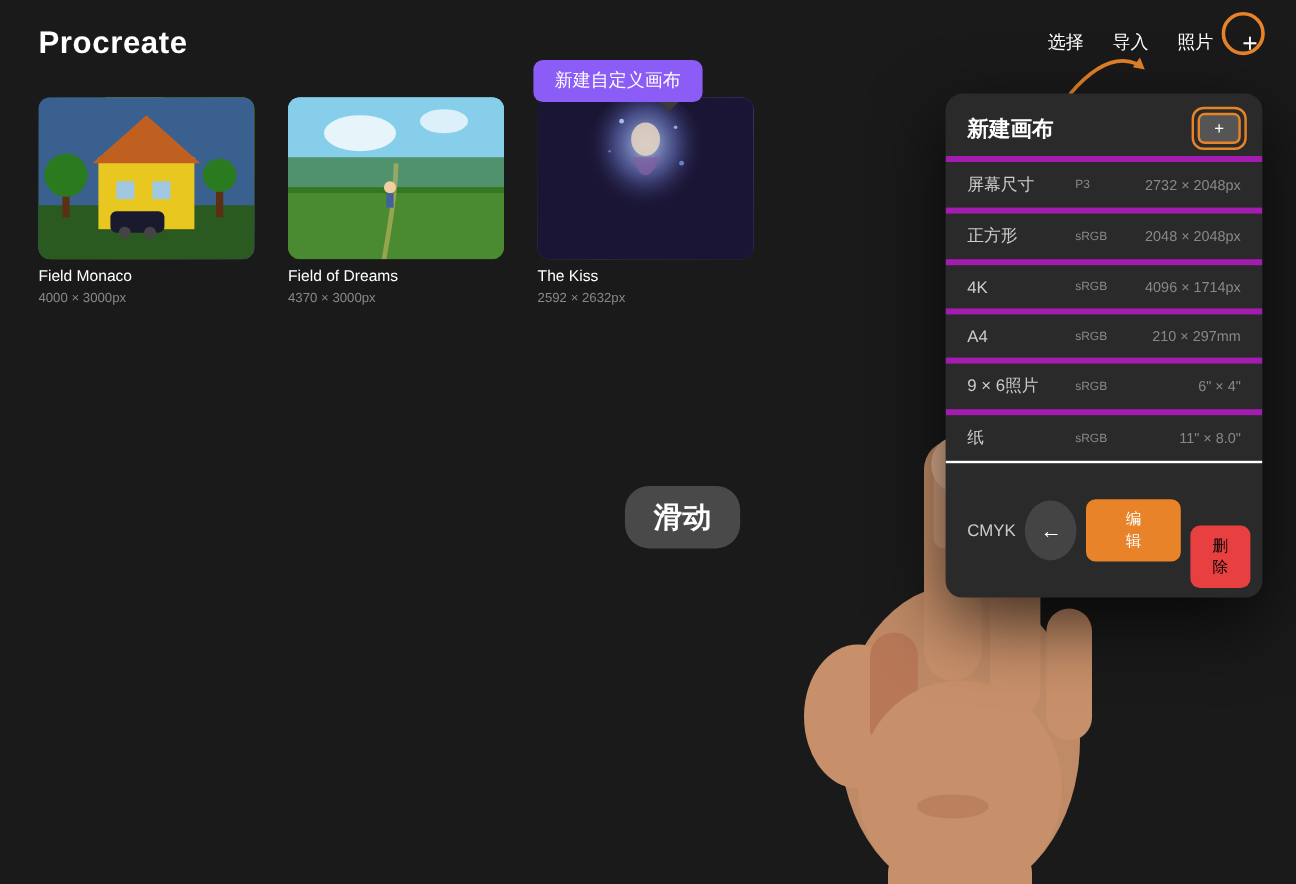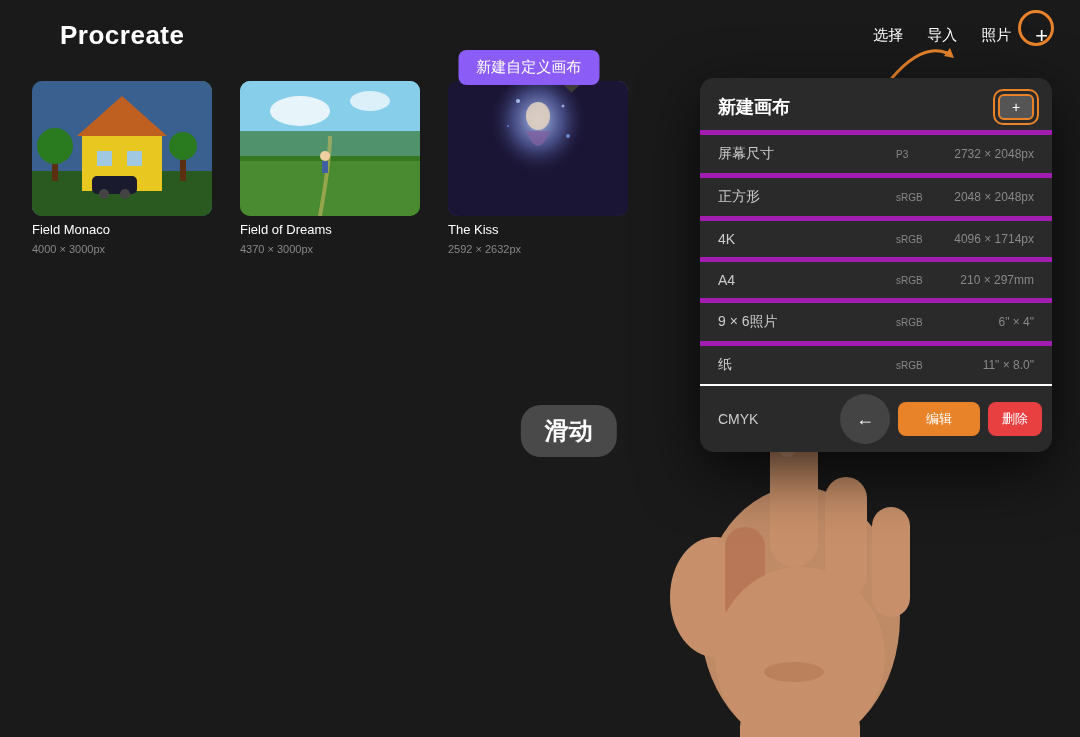--- a/index.html
+++ b/index.html
@@ -20,21 +20,20 @@
       justify-content: space-between;
       padding: 20px 32px 10px 32px;
       position: relative;
       z-index: 10;
     }
     .app-title {
       color: #ffffff;
       font-size: 26px;
       font-weight: 700;
       letter-spacing: 0.5px;
-      margin-left: 28px;
     }
     .header-actions {
       display: flex;
       align-items: center;
       gap: 24px;
     }
     .header-action-btn {
       color: #ffffff;
       font-size: 15px;
       cursor: pointer;
@@ -170,21 +169,21 @@
       top: 38px;
       right: 118px;
       z-index: 15;
     }
 
     
     .new-canvas-panel {
       position: absolute;
       top: 78px;
       right: 28px;
-      width: 352px;
+      width: 264px;
       background: #2a2a2a;
       border-radius: 14px;
       padding: 0;
       z-index: 30;
       overflow: hidden;
       box-shadow: 0 20px 60px rgba(0,0,0,0.7);
     }
     .panel-header {
       display: flex;
       align-items: center;
@@ -270,27 +269,28 @@
       color: #fff;
       border: none;
       border-radius: 8px;
       padding: 8px 28px;
       font-size: 13px;
       cursor: pointer;
       font-family: inherit;
     }
     .btn-delete {
       background: #e84040;
-      color: #ffffff;
+      color: #000000;
       border: none;
       border-radius: 8px;
       padding: 8px 14px;
       font-size: 13px;
       cursor: pointer;
       font-family: inherit;
+      margin-top: 44px;
     }
 
     
     .slide-label {
       position: absolute;
       bottom: 280px;
       left: 50%;
       transform: translateX(-20%);
       background: #555555cc;
       color: #ffffff;

